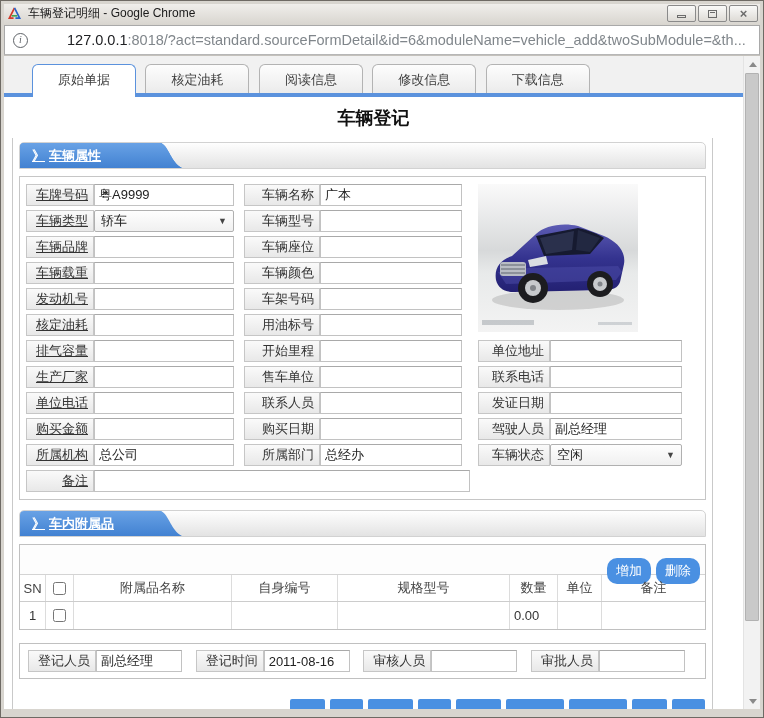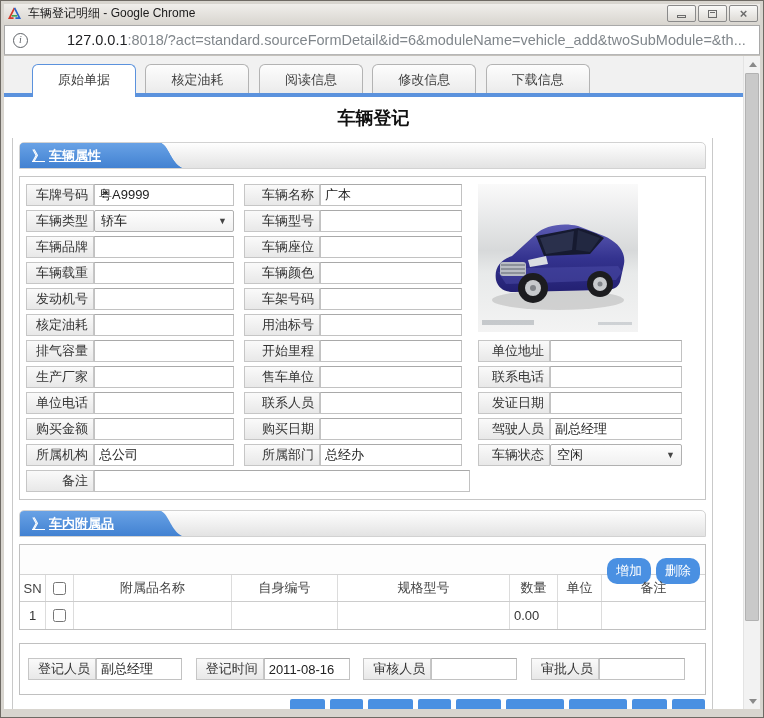--- a/index.html
+++ b/index.html
@@ -65,21 +65,21 @@
 
   
   .form-box { border:1px solid #c6c6c6; padding:7px 6px; display:flex; margin-bottom:10px; }
   .form-left { width:444px; }
   .form-right { width:216px; margin-left:8px; }
   .frow { display:flex; height:22px; margin-bottom:4px; }
   .frow:last-child { margin-bottom:0; }
   .lbl { background:linear-gradient(#fafafa,#e8e8e8); border:1px solid #c6c6c6;
     font-size:13px; color:#333; text-align:right; padding:0 5px 0 2px; line-height:20px;
     height:22px; flex:0 0 auto; }
-  .w-l1 { width:68px; } .w-l2 { width:76px; margin-left:10px; } .w-l3 { width:72px; }
+  .w-l1 { width:68px;text-decoration:underline; } .w-l2 { width:76px; margin-left:10px; } .w-l3 { width:72px; }
   .fld { height:22px; flex:0 0 auto; }
   .fld input { width:100%; height:22px; border:1px solid #c2c2c2; border-top-color:#a9a9a9;
     padding:0 4px; font-size:13px; color:#222; font-family:inherit; background:#fff; }
   .w-f1 { width:140px; } .w-f2 { width:142px; } .w-f3 { width:132px; }
   .fld-flex { flex:1 1 auto; }
   .sel { border:1px solid #b0b0b0; border-radius:2px; background:linear-gradient(#fefefe,#f0f0f0);
     height:22px; display:flex; align-items:center; justify-content:space-between;
     padding:0 6px; font-size:13px; color:#222; cursor:pointer; }
   .sel .arrow { font-size:9px; color:#444; }
   .photo-cell { height:152px; margin-bottom:4px; }
@@ -100,21 +100,21 @@
   .t-row { display:flex; align-items:center; height:27px; font-size:13px; color:#333; }
   .t-head { border-bottom:1px solid #cccccc; color:#444; }
   .t-cell { height:100%; display:flex; align-items:center; justify-content:center;
     border-right:1px solid #dcdcdc; overflow:hidden; }
   .t-cell:last-child { border-right:none; }
   .c-sn { width:26px; } .c-cb { width:28px; } .c-name { width:158px; } .c-code { width:106px; }
   .c-spec { width:172px; } .c-qty { width:48px; } .c-unit { width:44px; } .c-rem { flex:1; }
   .c-qty.val { justify-content:flex-start; padding-left:4px; }
 
   
-  .footer-box { border:1px solid #c0c0c0; height:52px; display:flex; align-items:center;
+  .footer-box { border:1px solid #c0c0c0; height:36px; display:flex; align-items:center;
     padding:0 20px 0 8px; justify-content:space-between; }
   .fgroup { display:flex; align-items:center; }
   .fgroup .lbl { width:68px; }
   .fgroup input { width:86px; height:22px; border:1px solid #c2c2c2; border-top-color:#a9a9a9;
     padding:0 4px; font-size:13px; color:#222; font-family:inherit; }
 
   
   .bottom-btns { position:absolute; left:286px; bottom:0; height:10px; overflow:hidden;
     display:flex; gap:5px; }
   .bottom-btns span { display:block; height:20px; background:#4a90e2; border-radius:2px;

